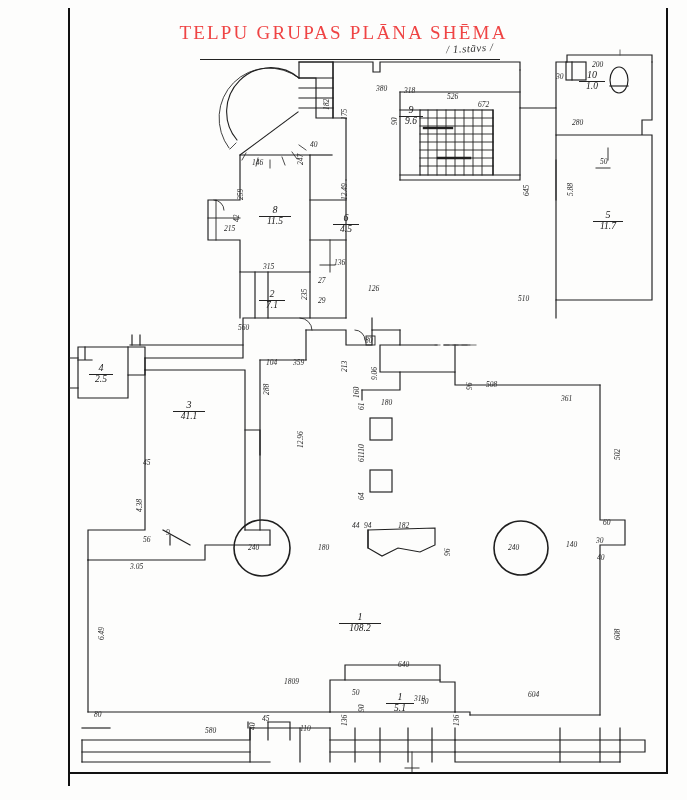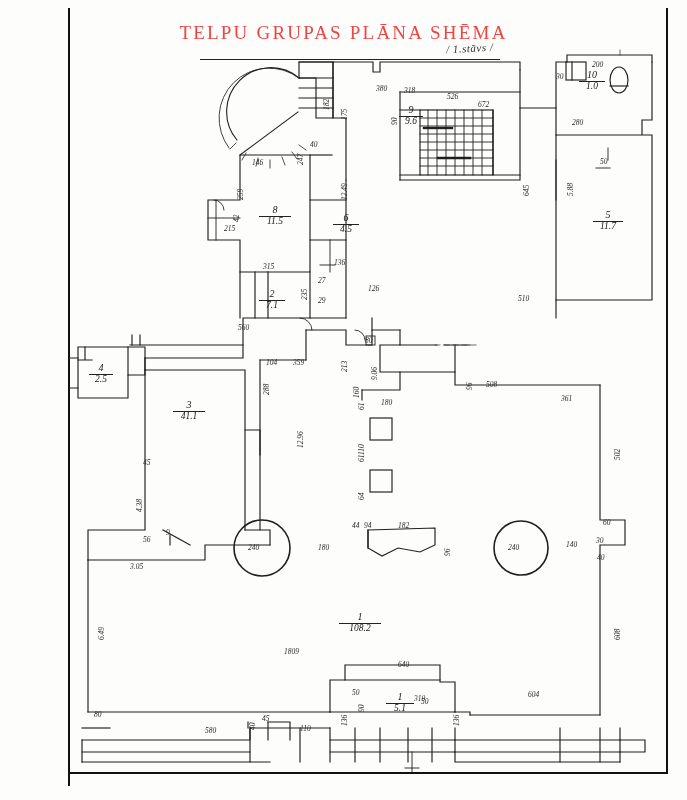--- a/index.html
+++ b/index.html
@@ -305,21 +305,21 @@
     <div class="dim v" style="left:357px;top:455px;">110</div>
     <div class="dim v" style="left:357px;top:500px;">64</div>
     <div class="dim v" style="left:443px;top:556px;">96</div>
     <div class="dim" style="left:318px;top:543px;">180</div>
     <div class="dim" style="left:352px;top:521px;">44</div>
     <div class="dim" style="left:364px;top:521px;">94</div>
     <div class="dim" style="left:398px;top:521px;">182</div>
     <div class="dim v" style="left:465px;top:390px;">96</div>
     <div class="dim" style="left:566px;top:540px;">140</div>
     <div class="dim v" style="left:296px;top:448px;">12.96</div>
-    <div class="dim" style="left:284px;top:647px;">1809</div>
+    <div class="dim" style="left:284px;top:677px;">1809</div>
     <div class="dim" style="left:486px;top:380px;">508</div>
     <div class="dim v" style="left:262px;top:395px;">288</div>
     <div class="dim v" style="left:232px;top:222px;">42</div>
     <div class="dim" style="left:224px;top:224px;">215</div>
     <div class="dim" style="left:318px;top:276px;">27</div>
     <div class="dim" style="left:368px;top:284px;">126</div>
     <div class="dim" style="left:318px;top:296px;">29</div>
     <div class="dim v" style="left:390px;top:125px;">90</div>
     <div class="dim" style="left:556px;top:72px;">30</div>
     <div class="dim" style="left:398px;top:660px;">640</div>

